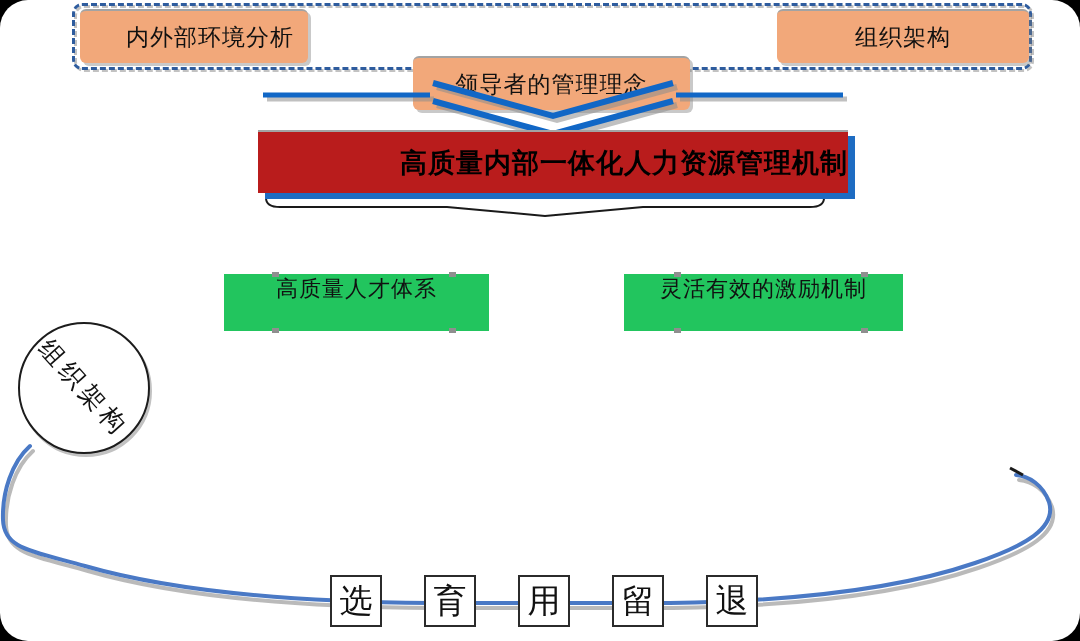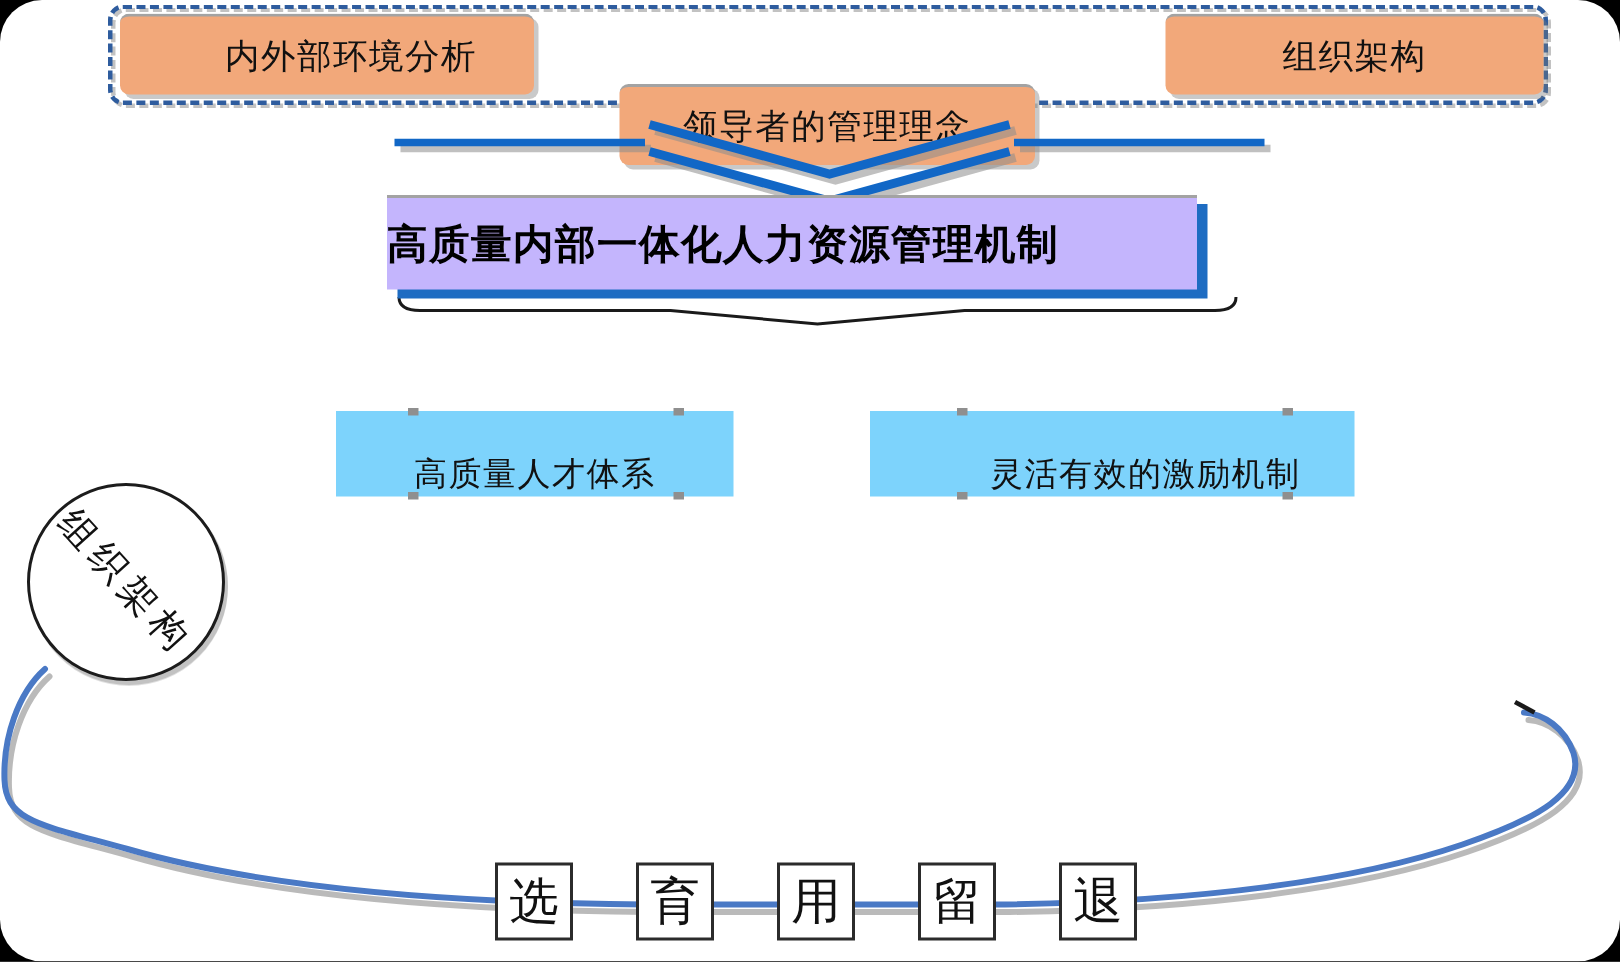--- a/index.html
+++ b/index.html
@@ -16,38 +16,38 @@
     filter:drop-shadow(2px 2px 0 rgba(120,120,120,0.45));
   }
   
   .input-box{
     top:9px;height:54px;background:#F2A87A;border-radius:6px;
     border-top:2px solid #A3A3A3;
     box-shadow:3px 3px 0 rgba(120,120,120,0.40);
     display:flex;align-items:center;justify-content:center;
     font-size:23px;color:#111;letter-spacing:1px;box-sizing:border-box;
   }
-  .input-box.b1{left:80px;width:276px;padding-left:32px;}
+  .input-box.b1{left:80px;width:228px;padding-left:32px;}
   .input-box.b2{left:413px;width:277px;margin-top:47px;}
   .input-box.b3{left:777px;width:252px;}
   
   .center-box{
-    left:258px;top:130px;width:540px;height:63px;background:#c4b5fd;
+    left:258px;top:130px;width:590px;height:63px;background:#b91c1c;
     border-top:2px solid #A3A3A3;box-shadow:7px 6px 0 #1E6CC2;
-    display:flex;align-items:center;justify-content:flex-start;
+    display:flex;align-items:center;justify-content:flex-end;
     font-size:27px;font-weight:bold;color:#000;letter-spacing:1px;box-sizing:border-box;
   }
   
   .pillar-box{
-    top:274px;height:57px;background:#7dd3fc;
-    display:flex;align-items:flex-end;justify-content:center;
+    top:274px;height:57px;background:#22c55e;
+    display:flex;align-items:flex-start;justify-content:center;
     font-size:22px;color:#111;letter-spacing:1px;
   }
   .pillar-box.p1{left:224px;width:265px;}
-  .pillar-box.p2{left:580px;width:279px;padding-left:44px;}
+  .pillar-box.p2{left:624px;width:279px;}
   .tick{position:absolute;width:7px;height:5px;background:#8f8f8f;}
   .tick.tl{top:-2px;left:18%;}
   .tick.tr{top:-2px;left:85%;}
   .tick.bl{bottom:-2px;left:18%;}
   .tick.br{bottom:-2px;left:85%;}
   
   .org-circle{
     left:18px;top:322px;width:132px;height:132px;border-radius:50%;
     background:#fff;border:2px solid #1c1c1c;box-sizing:border-box;
     filter:drop-shadow(2px 3px 0 rgba(120,120,120,0.45));

